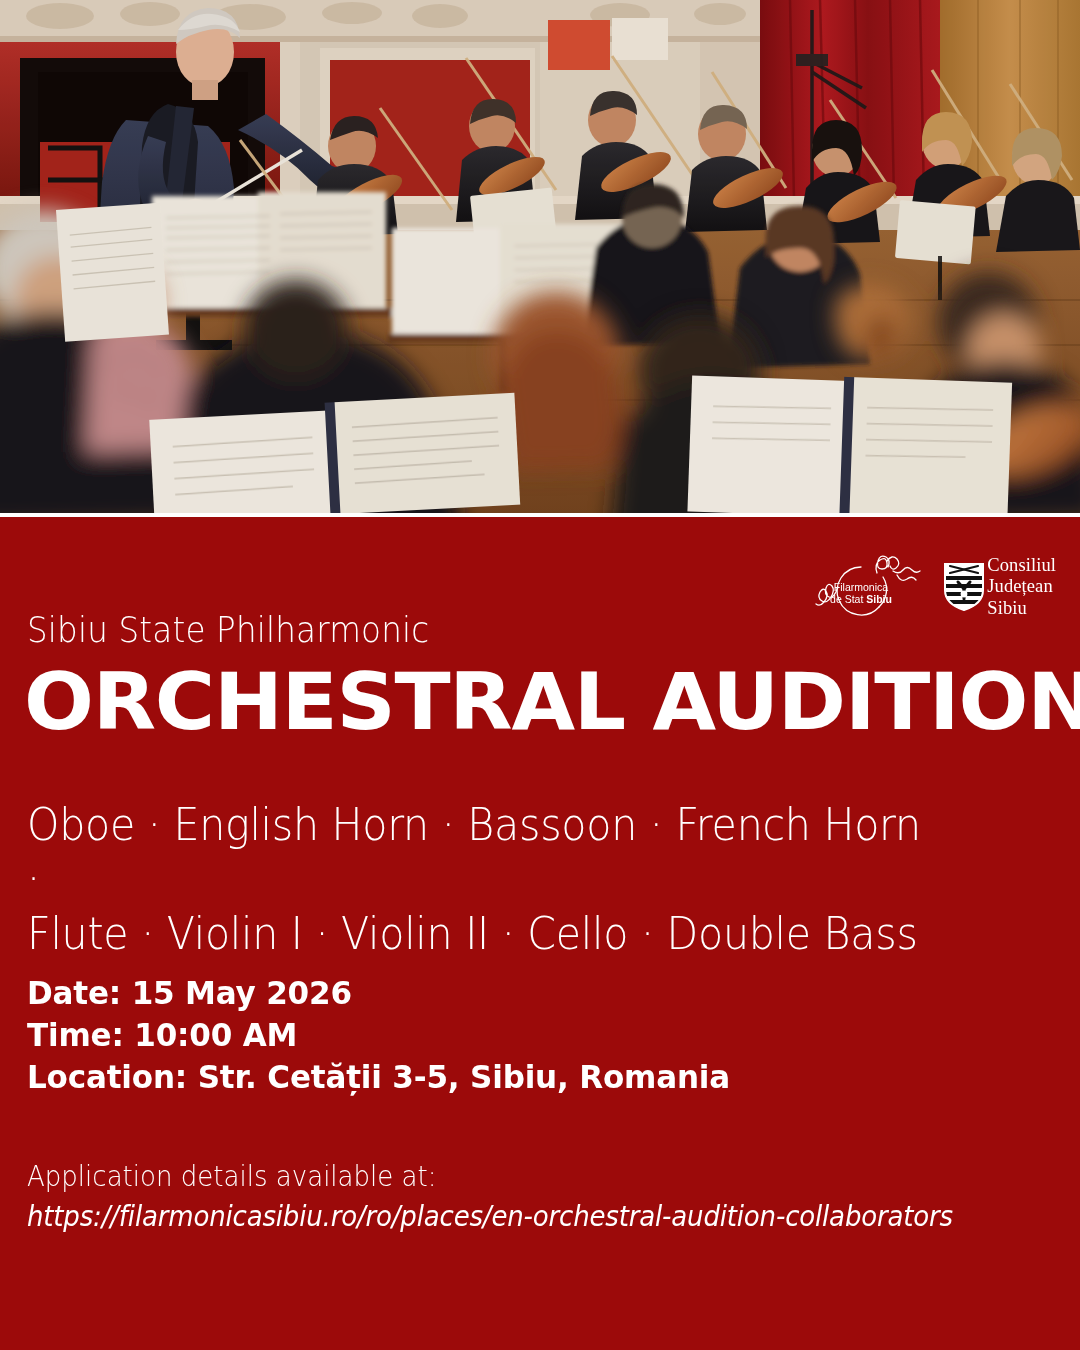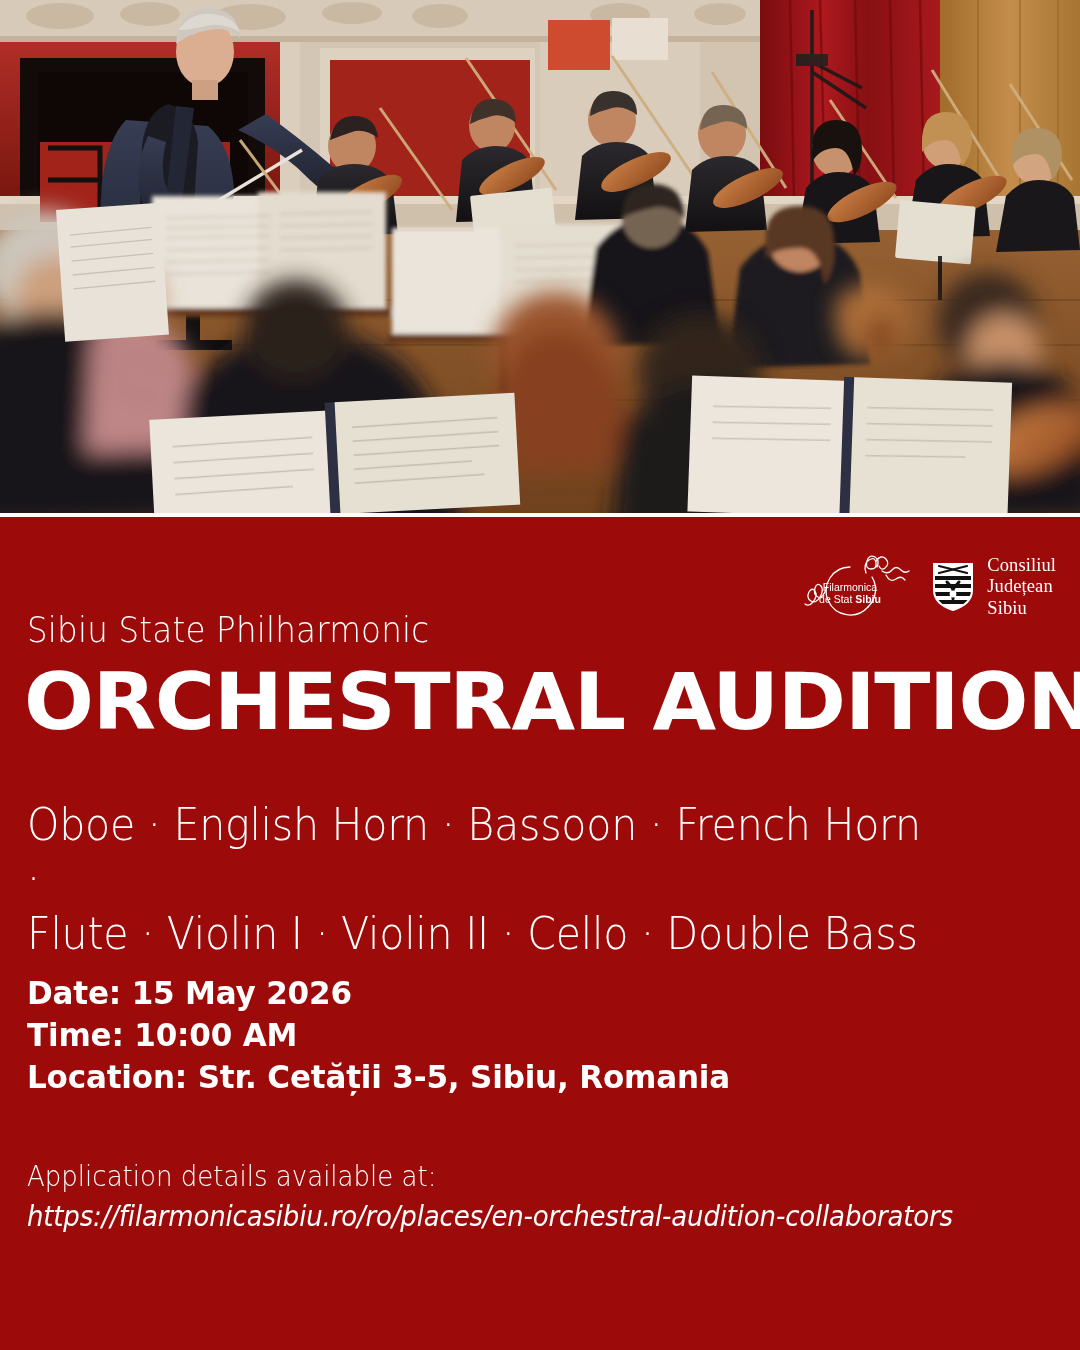--- a/index.html
+++ b/index.html
@@ -52,21 +52,21 @@
     position: absolute;
     right: 24px;
     top: 34px;
     display: flex;
     align-items: center;
     gap: 18px;
   }
   .logo-filarmonica { width: 126px; height: 72px; }
   .logo-filarmonica svg { display:block; width:126px; height:72px; }
 
-  .logo-consiliul { display: flex; align-items: center; gap: 13px; }
+  .logo-consiliul { display: flex; align-items: center; gap: 2px; }
   .logo-consiliul .shield { width: 42px; height: 50px; }
   .logo-consiliul .shield svg { display:block; width:42px; height:50px; }
   .logo-consiliul .cj-text {
     font-family: "Liberation Serif", serif;
     color: #ffffff;
     font-size: 18.5px;
     line-height: 1.17;
     letter-spacing: 0.1px;
     white-space: pre-line;
   }

